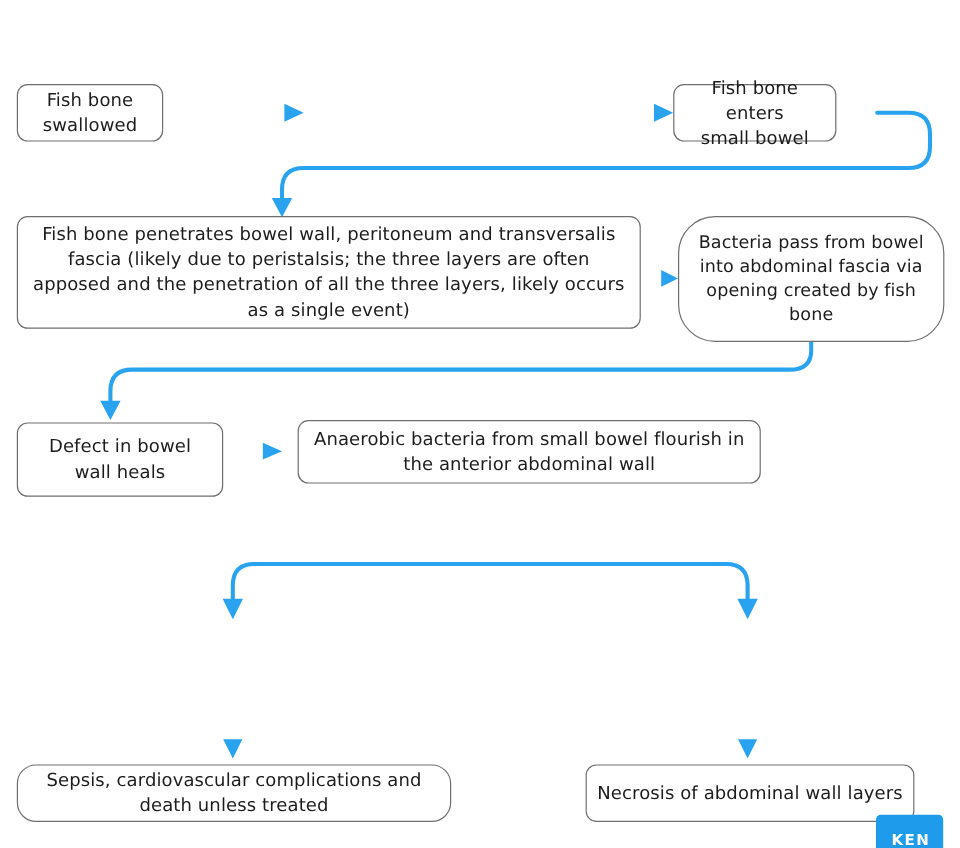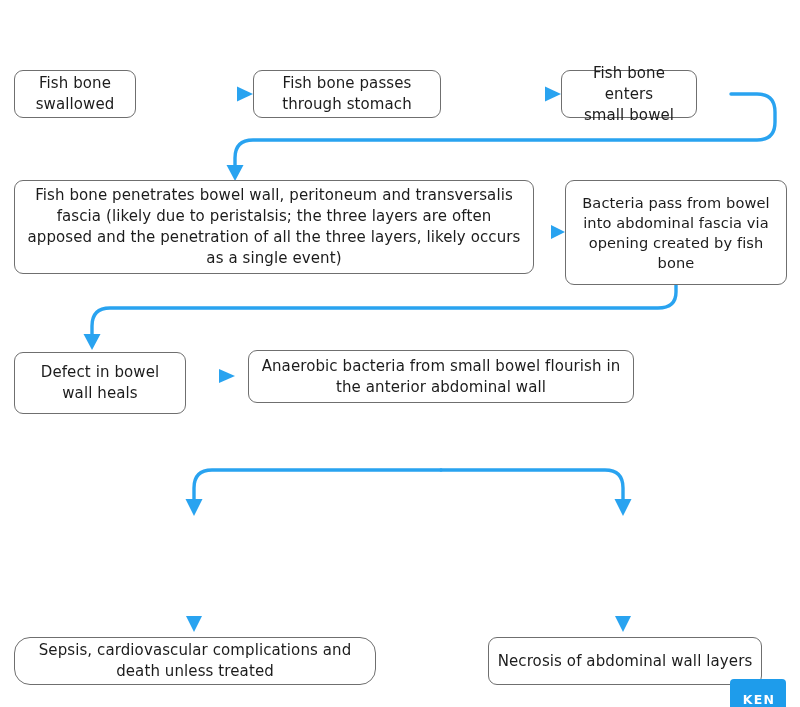--- a/index.html
+++ b/index.html
@@ -162,33 +162,30 @@
     <g>
       <line x1="623" y1="541" x2="623" y2="578" stroke="url(#fadeDownShort)" stroke-width="3.4" stroke-linecap="round"></line>
       <polygon points="615,576 631,576 623,592" fill="#29a3f0"></polygon>
     </g>
   </svg>
 
   <div class="node" style="left:14px; top:30px; width:122px; height:48px;">
     <span>Fish bone<br>swallowed</span>
   </div>
 
-  <div class="node" style="left:253px; top:30px; width:188px; height:48px;">
-    <span>Fish bone passes<br>through stomach</span>
-  </div>
 
   <div class="node" style="left:561px; top:30px; width:136px; height:48px;">
     <span>Fish bone enters<br>small bowel</span>
   </div>
 
   <div class="node" style="left:14px; top:140px; width:520px; height:94px;">
     <span>Fish bone penetrates bowel wall, peritoneum and transversalis fascia (likely due to peristalsis; the three layers are often apposed and the penetration of all the three layers, likely occurs as a single event)</span>
   </div>
 
-  <div class="node small" style="left:565px; top:140px; width:222px; height:105px;">
+  <div class="node small" style="left:565px; top:140px; width:222px; height:105px;border-radius:31px;">
     <span>Bacteria pass from bowel into abdominal fascia via opening created by fish bone</span>
   </div>
 
   <div class="node" style="left:14px; top:312px; width:172px; height:62px;">
     <span>Defect in bowel<br>wall heals</span>
   </div>
 
   <div class="node" style="left:248px; top:310px; width:386px; height:53px;">
     <span>Anaerobic bacteria from small bowel flourish in the anterior abdominal wall</span>
   </div>

